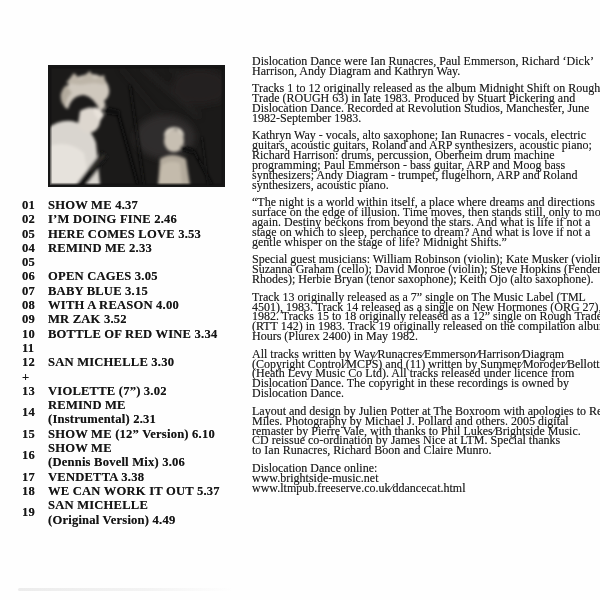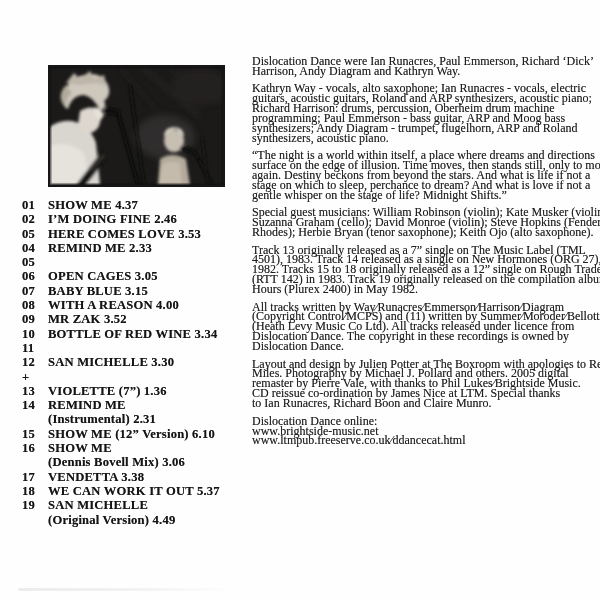--- a/index.html
+++ b/index.html
@@ -29,21 +29,21 @@
     position: absolute;
     left: 22px; top: 198px;
     width: 218px;
     font-weight: bold;
     font-size: 12.6px;
     line-height: 14.3px;
     color: #151515;
     letter-spacing: 0.2px;
     text-shadow: 0 0 0.4px rgba(20,20,20,0.55);
   }
-  .track-row { display: flex; align-items: flex-start; }
+  .track-row { display: flex; align-items: center; }
   .track-num { width: 26px; flex: 0 0 26px; }
   .track-title { white-space: pre-line; }
 
   
   .credits {
     position: absolute;
     left: 252px; top: 57px;
     width: 342px;
     font-size: 12px;
     line-height: 9.9px;
@@ -167,21 +167,21 @@
       <div class="track-row">
     <span class="track-num">12</span>
     <span class="track-title">SAN MICHELLE 3.30</span>
   </div>
       <div class="track-row">
     <span class="track-num">+</span>
     <span class="track-title"></span>
   </div>
       <div class="track-row">
     <span class="track-num">13</span>
-    <span class="track-title">VIOLETTE (7”) 1.36</span>
+    <span class="track-title">VIOLETTE (7”) 3.02</span>
   </div>
       <div class="track-row">
     <span class="track-num">14</span>
     <span class="track-title">REMIND ME
 (Instrumental) 2.31</span>
   </div>
       <div class="track-row">
     <span class="track-num">15</span>
     <span class="track-title">SHOW ME (12” Version) 6.10</span>
   </div>
@@ -201,20 +201,24 @@
       <div class="track-row">
     <span class="track-num">19</span>
     <span class="track-title">SAN MICHELLE
 (Original Version) 4.49</span>
   </div>
     </div>
 
   <div class="credits">
       <p class="credit-par">Dislocation Dance were Ian Runacres, Paul Emmerson, Richard ‘Dick’
 Harrison, Andy Diagram and Kathryn Way.</p>
+      <p class="credit-par">Tracks 1 to 12 originally released as the album Midnight Shift on Rough
+Trade (ROUGH 63) in late 1983. Produced by Stuart Pickering and
+Dislocation Dance. Recorded at Revolution Studios, Manchester, June
+1982-September 1983.</p>
       <p class="credit-par">Kathryn Way - vocals, alto saxophone; Ian Runacres - vocals, electric
 guitars, acoustic guitars, Roland and ARP synthesizers, acoustic piano;
 Richard Harrison: drums, percussion, Oberheim drum machine
 programming; Paul Emmerson - bass guitar, ARP and Moog bass
 synthesizers; Andy Diagram - trumpet, flugelhorn, ARP and Roland
 synthesizers, acoustic piano.</p>
       <p class="credit-par">“The night is a world within itself, a place where dreams and directions
 surface on the edge of illusion. Time moves, then stands still, only to move
 again. Destiny beckons from beyond the stars. And what is life if not a
 stage on which to sleep, perchance to dream? And what is love if not a

